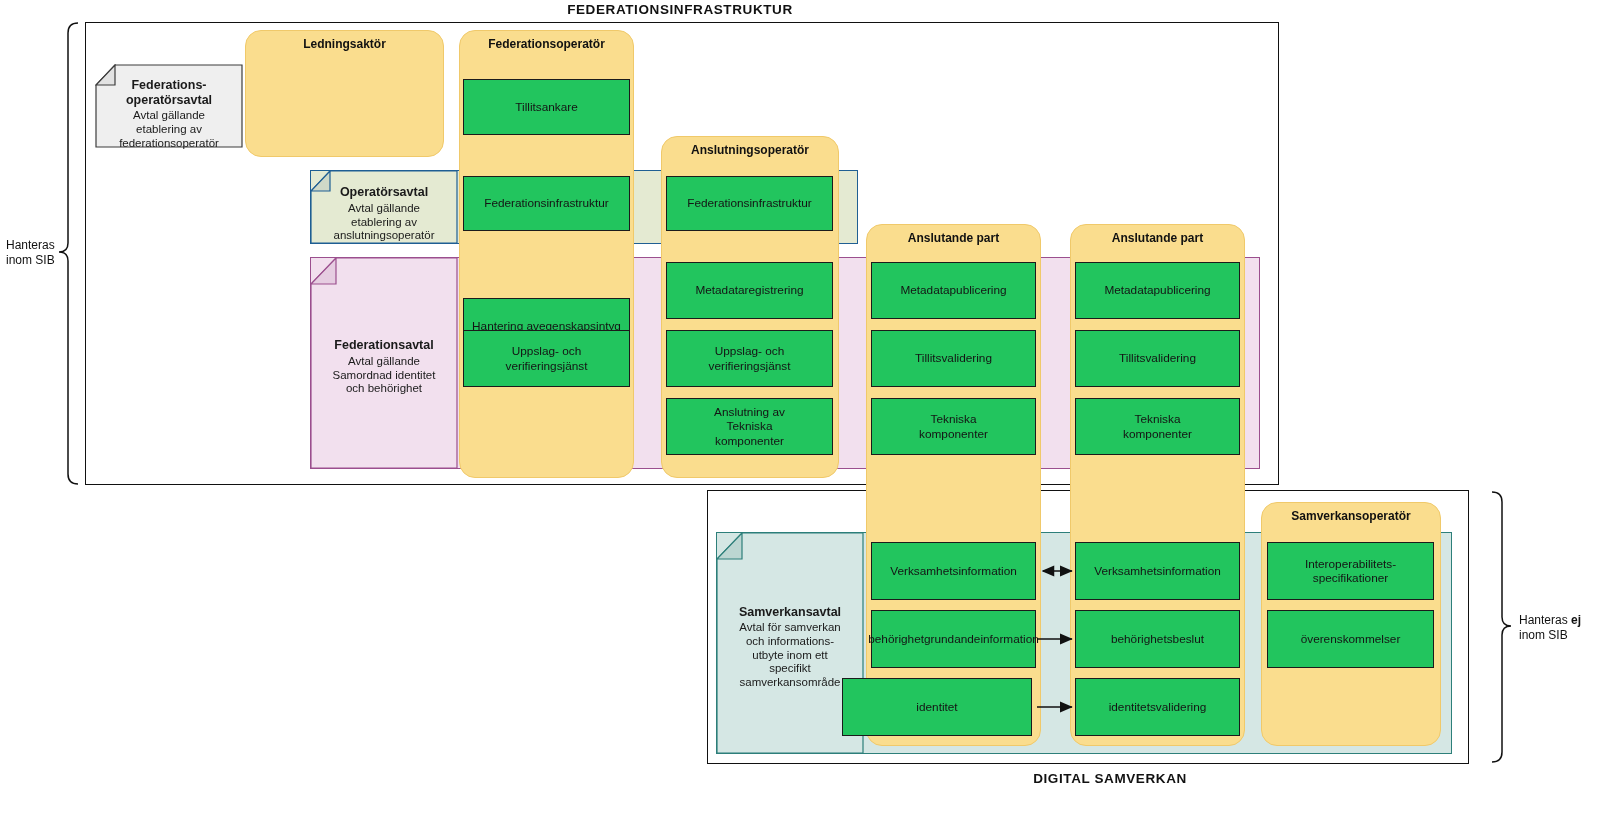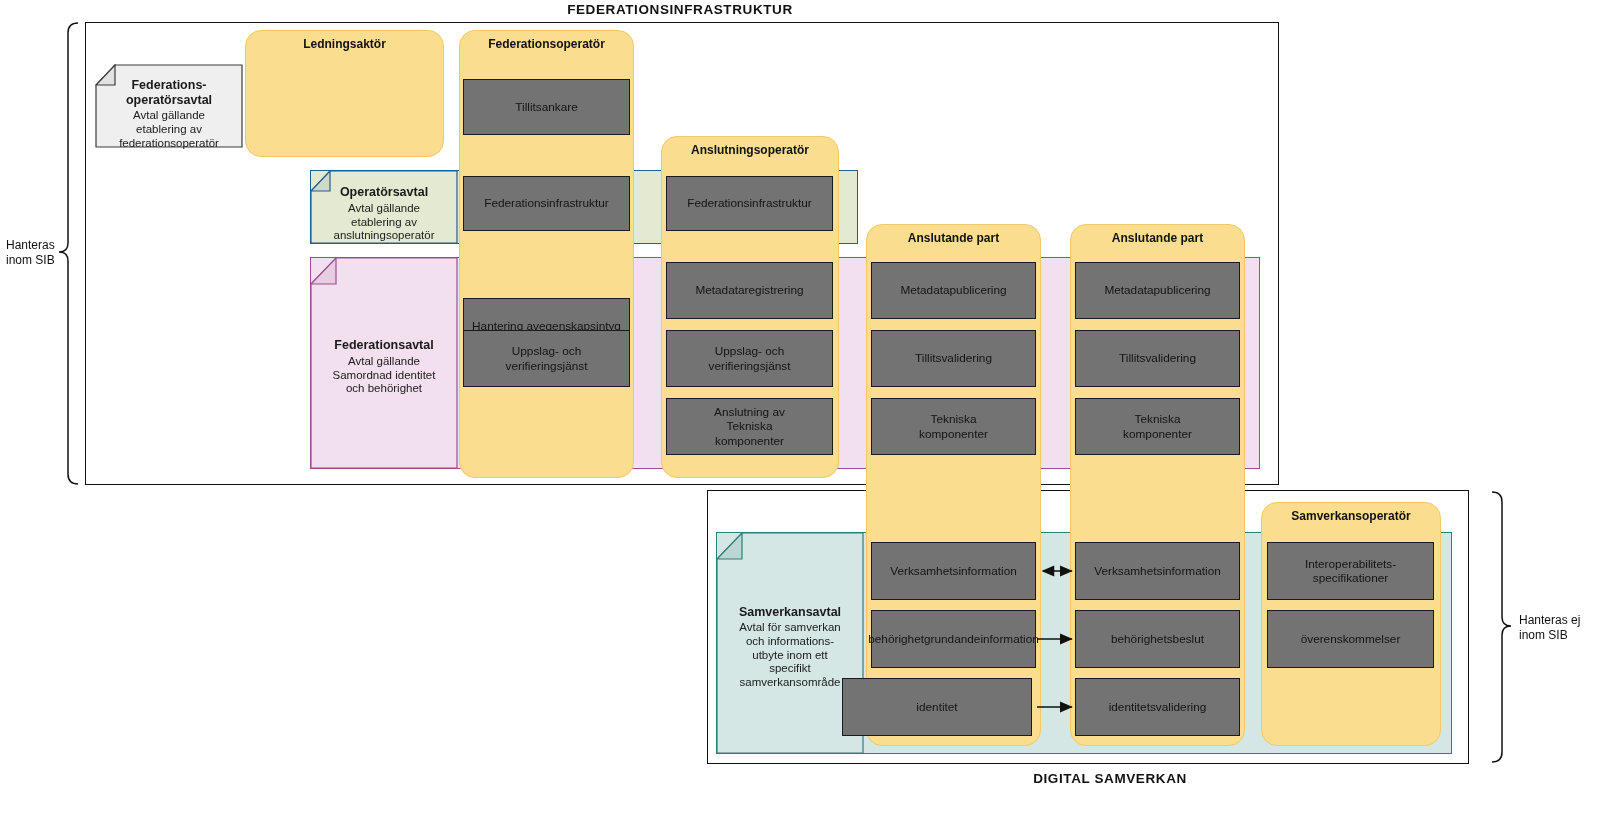--- a/index.html
+++ b/index.html
@@ -40,28 +40,28 @@
   }
   .lane-head{
     position:absolute;left:0;right:0;top:0;height:26px;
     display:flex;align-items:center;justify-content:center;
     font-size:12px;font-weight:bold;color:#111;white-space:nowrap;
   }
 
   
   .cap{
     position:absolute;box-sizing:border-box;
-    background:#737373;border:1.4px solid #1b1b1b;
+    background:#22c55e;border:1.4px solid #1b1b1b;
     display:flex;align-items:center;justify-content:center;text-align:center;
     font-size:11.8px;line-height:1.2;color:#141414;padding:2px 4px;
   }
 
   
   .brk-label{position:absolute;font-size:12px;line-height:1.25;color:#111;}
-  .brk-label b{font-weight:normal;margin-top:12px;}
+  .brk-label b{font-weight:bold;margin-top:12px;}
 
   svg.ov{position:absolute;left:0;top:0;width:1620px;height:814px;pointer-events:none;}
 </style>
 </head>
 <body>
 
 <div id="stage">
 
   <div class="abs sec-title" style="left:470px;top:2px;width:420px;">FEDERATIONSINFRASTRUKTUR</div>
   <div class="abs sec-title" style="left:900px;top:771px;width:420px;">DIGITAL SAMVERKAN</div>

